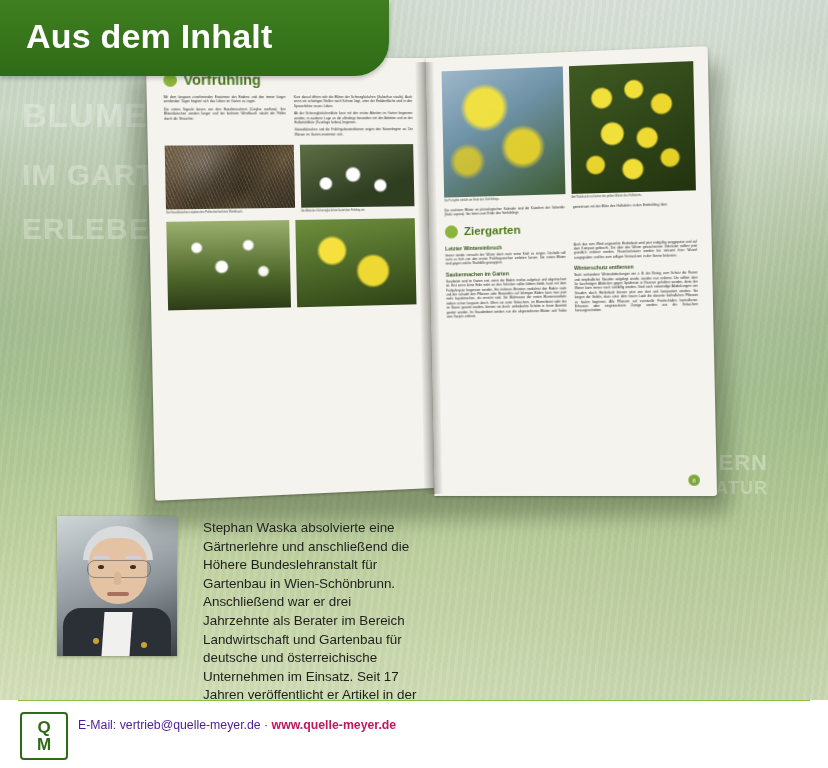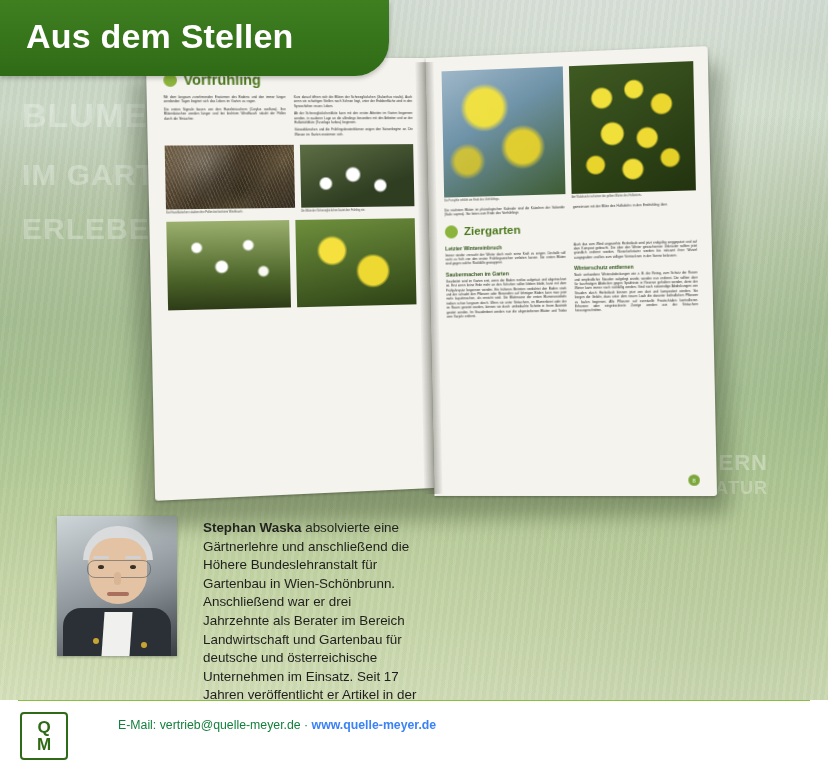--- a/index.html
+++ b/index.html
@@ -219,55 +219,55 @@
   .ap-nose{position:absolute;left:57px;top:56px;width:7px;height:13px;background:#d8b594;border-radius:4px;}
   .ap-mouth{position:absolute;left:50px;top:76px;width:22px;height:4px;background:#a9705e;border-radius:3px;}
   .ap-body{position:absolute;left:6px;top:92px;width:108px;height:50px;background:#2b3036;border-radius:18px 18px 0 0;}
   .ap-shirt{position:absolute;left:46px;top:96px;width:28px;height:44px;background:#f0f0ee;transform:skewX(-4deg);}
   .ap-pin{position:absolute;width:6px;height:6px;border-radius:50%;background:#c8a431;}
 
   .author-text{
     position:absolute;left:203px;top:519px;width:218px;
     font-size:13.4px;line-height:18.6px;color:#1f1f1d;
   }
-  .author-text b{font-weight:bold;}
+  .author-text b{font-weight:normal;}
 
   
   .footer{
     position:absolute;left:0;top:700px;width:828px;height:68px;background:#ffffff;
   }
   .footer-rule{
     position:absolute;left:18px;top:0;width:792px;height:1px;background:#8bbd3f;
   }
   .qm-logo{
     position:absolute;left:20px;top:12px;width:44px;height:44px;
     border:2px solid #2f6b16;border-radius:4px;
     color:#2f6b16;font-size:17px;font-weight:bold;
     line-height:17px;display:flex;flex-direction:column;
     align-items:center;justify-content:center;
   }
   .footer-text{
     position:absolute;left:78px;top:16px;
     font-size:12.3px;line-height:18px;color:#2f6b16;
   }
-  .footer-text a{color:#3b82f6;text-decoration:none;font-weight:bold;}
-  .footer-text .mail{color:#15803d;margin-left:40px;}
+  .footer-text a{color:#be185d;text-decoration:none;font-weight:bold;}
+  .footer-text .mail{color:#4c1d95;}
 </style>
 </head>
 <body>
 
 <div class="bg"></div>
 <div class="ghost g1">BLUMEN</div>
 <div class="ghost g2">IM GARTEN</div>
 <div class="ghost g3">ERLEBEN</div>
 <div class="ghost g4">GÄRTNERN</div>
 <div class="ghost g5">MIT DER NATUR</div>
 
 <div class="banner">
-  <div class="banner-title">Aus dem Stellen</div>
+  <div class="banner-title">Aus dem Inhalt</div>
 </div>
 
 <div class="book">
   <div class="book-shadow"></div>
   <div class="page-edge-l"></div>
   <div class="page-edge-r"></div>
 
   <div class="page page-left">
     <div class="pg-inner">
       <div class="chapter-head">

